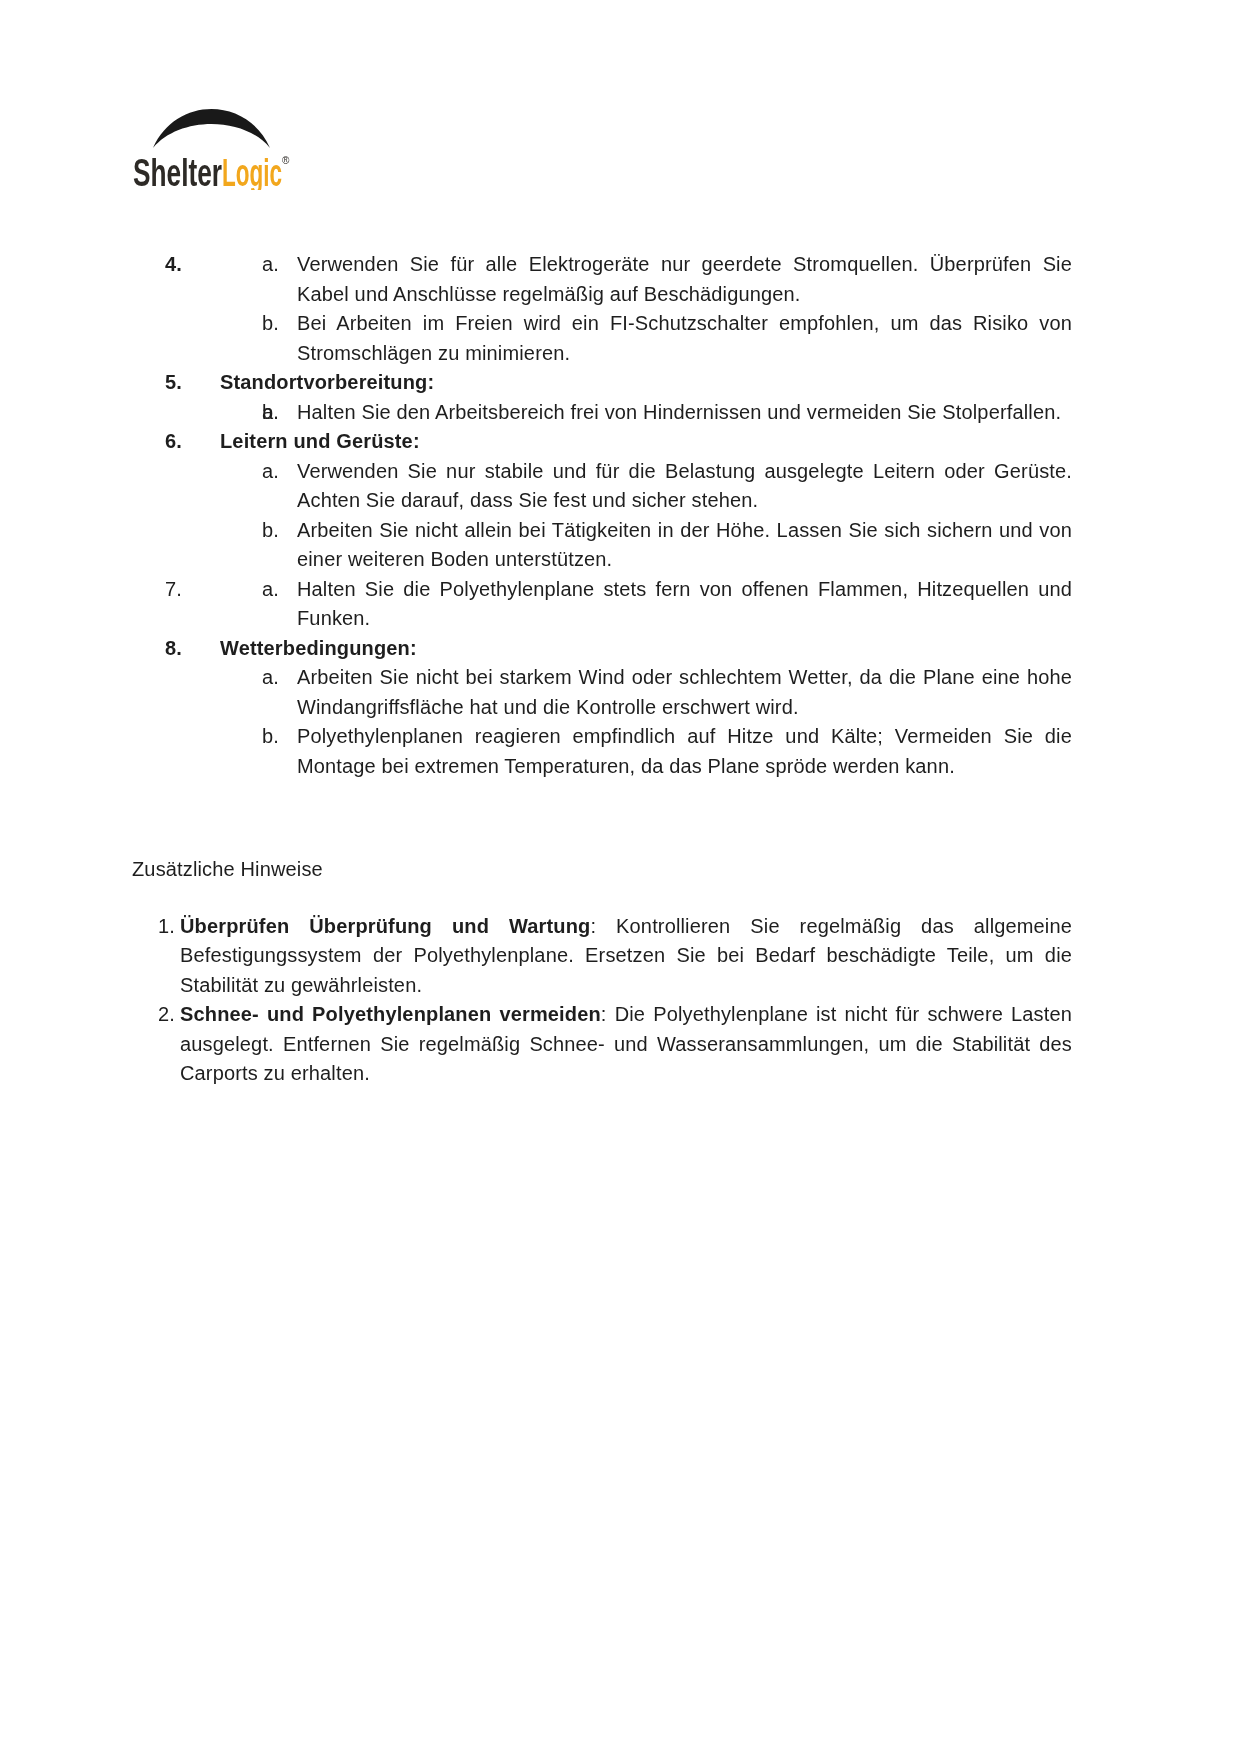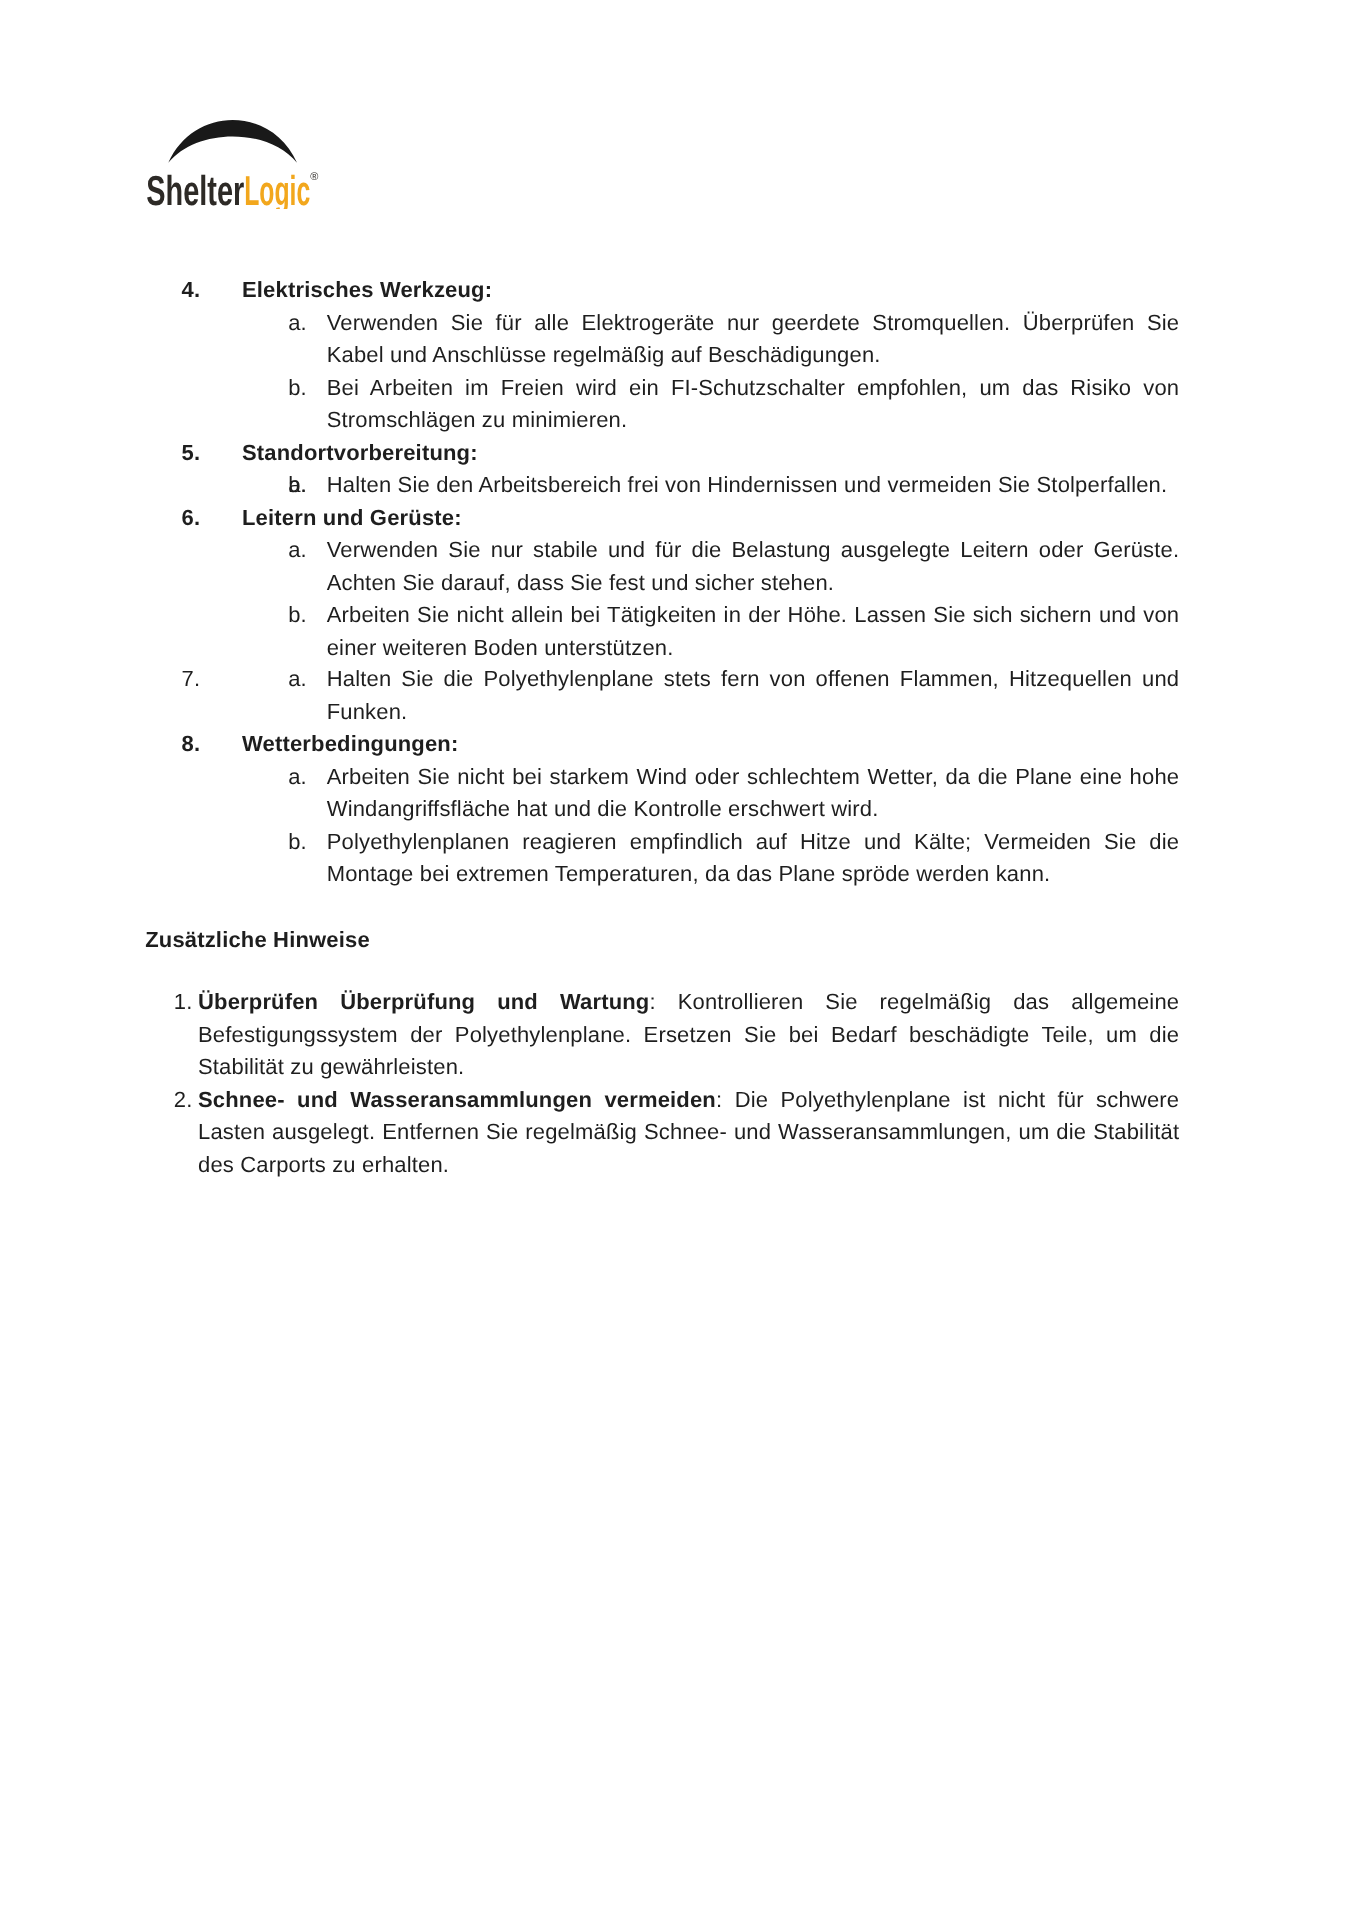--- a/index.html
+++ b/index.html
@@ -36,21 +36,21 @@
   }
   .num.plain { font-weight:normal; }
   .h-line { font-weight:bold; }
   .h-line .tail { font-weight:normal; }
 
   
   .li2 { position:relative; padding-left:77px; text-align:justify; }
   .letter { position:absolute; left:42px; top:0; }
 
   
-  .section-heading { font-weight:bold; margin-top:30px; }
+  .section-heading { font-weight:normal; margin-top:74px; }
   .add-list { margin-top:27px; }
   .lib { position:relative; padding-left:48px; text-align:justify; }
   .num2 { position:absolute; left:26px; top:0; }
 </style>
 </head>
 <body>
 
 <div class="page">
 
   <div class="logo">
@@ -59,21 +59,20 @@
       <text font-family="Liberation Sans, sans-serif" font-weight="bold" font-size="38">
         <tspan x="2" y="96" textLength="89" lengthAdjust="spacingAndGlyphs" fill="#2d2a26">Shelter</tspan><tspan textLength="60" lengthAdjust="spacingAndGlyphs" fill="#f2a71d">Logic</tspan><tspan dy="-22" font-size="10" font-weight="normal" fill="#2d2a26">®</tspan>
       </text>
     </svg>
   </div>
 
   <div class="content">
 
     <div class="li1">
       <span class="num">4.</span>
-      <div class="h-line"><span>Elektrisches Werkzeug:</span><span class="tail"></span></div>
       <div class="li2">
         <span class="letter">a.</span>
         <span>Verwenden Sie für alle Elektrogeräte nur geerdete Stromquellen. Überprüfen Sie Kabel und Anschlüsse regelmäßig auf Beschädigungen.</span>
       </div>
       <div class="li2">
         <span class="letter">b.</span>
         <span>Bei Arbeiten im Freien wird ein FI-Schutzschalter empfohlen, um das Risiko von Stromschlägen zu minimieren.</span>
       </div>
     </div>
 
@@ -125,18 +124,18 @@
 
     <div class="section-heading">Zusätzliche Hinweise</div>
 
     <div class="add-list">
       <div class="lib">
         <span class="num2">1.</span>
         <span class="b">Überprüfen Überprüfung und Wartung</span><span>:</span><span> Kontrollieren Sie regelmäßig das allgemeine Befestigungssystem der Polyethylenplane. Ersetzen Sie bei Bedarf beschädigte Teile, um die Stabilität zu gewährleisten.</span>
       </div>
       <div class="lib">
         <span class="num2">2.</span>
-        <span class="b">Schnee- und Wasseransammlungen vermeiden</span><span>:</span><span> Die Polyethylenplane ist nicht für schwere Lasten ausgelegt. Entfernen Sie regelmäßig Schnee- und Wasseransammlungen, um die Stabilität des Carports zu erhalten.</span>
+        <span class="b">Schnee- und Polyethylenplanen vermeiden</span><span>:</span><span> Die Polyethylenplane ist nicht für schwere Lasten ausgelegt. Entfernen Sie regelmäßig Schnee- und Wasseransammlungen, um die Stabilität des Carports zu erhalten.</span>
       </div>
     </div>
 
   </div>
 </div>
 
 </body></html>

